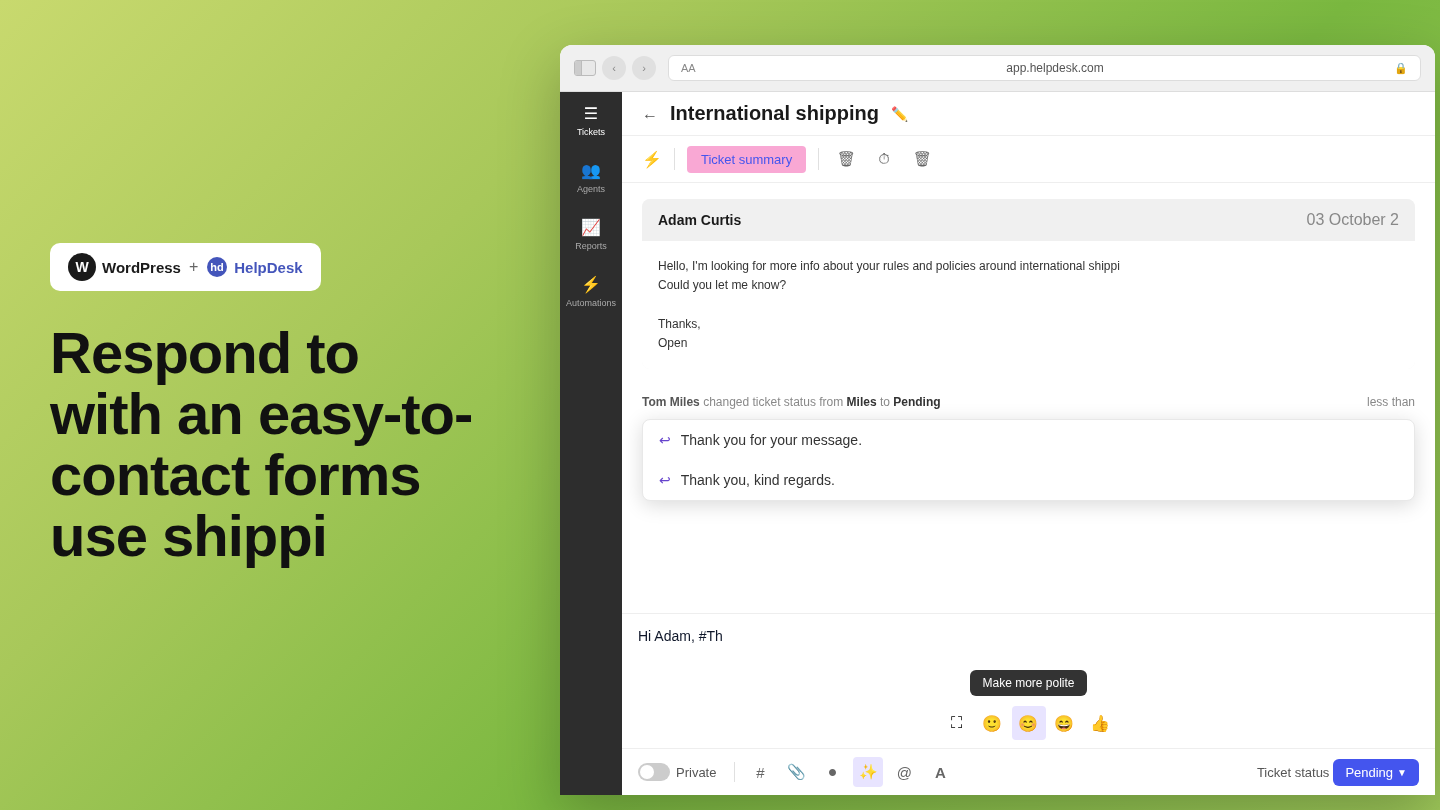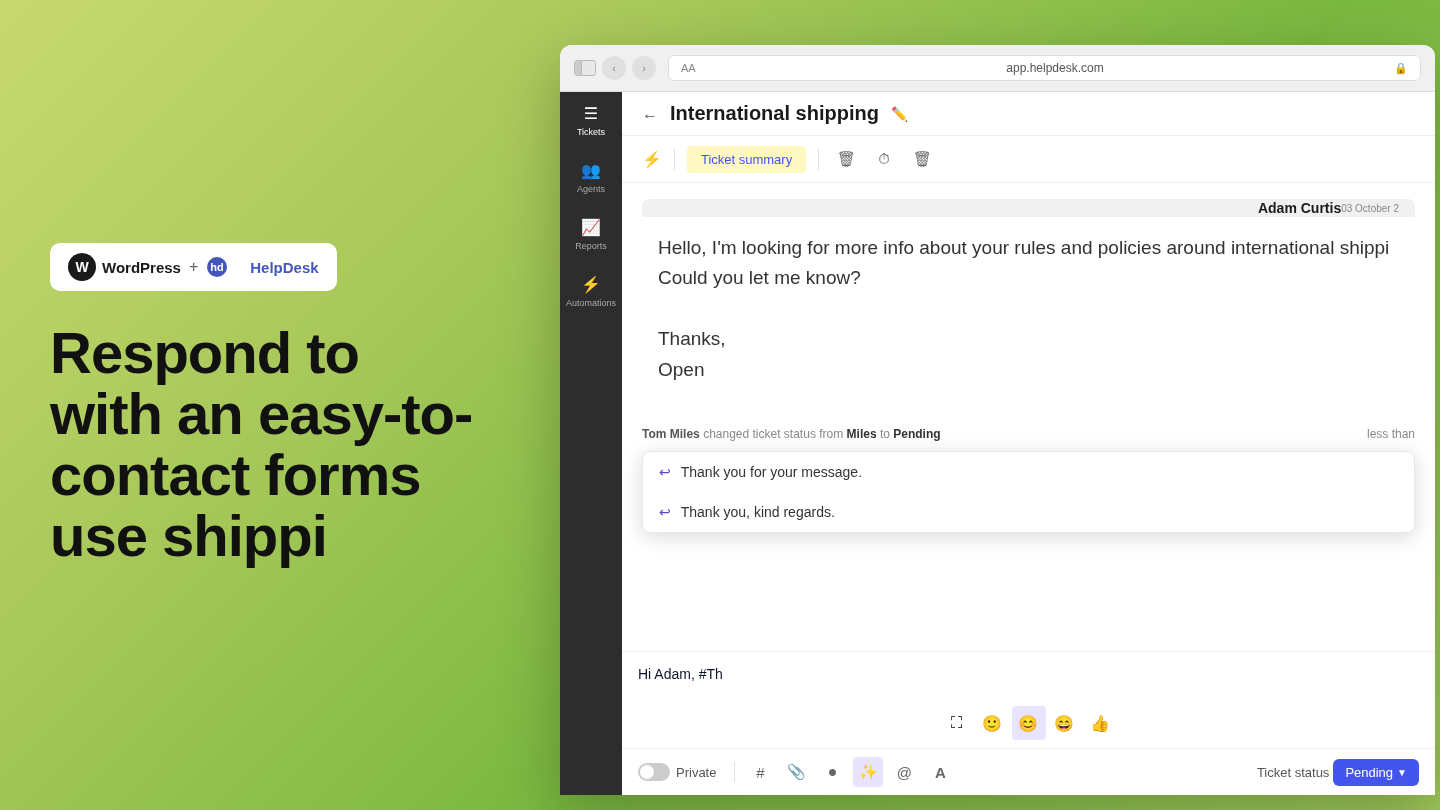--- a/index.html
+++ b/index.html
@@ -58,21 +58,21 @@
 
     .plus-sign {
       font-size: 16px;
       color: #666;
       font-weight: 400;
     }
 
     .hd-logo {
       display: flex;
       align-items: center;
-      gap: 22px;
+      gap: 6px;
       color: #4455bb;
       font-weight: 700;
       font-size: 15px;
     }
 
     .hd-icon {
       width: 22px;
       height: 22px;
     }
 
@@ -273,21 +273,21 @@
       padding: 6px 14px;
       font-size: 13px;
       border: none;
       background: none;
       cursor: pointer;
       color: #555;
       border-radius: 4px;
     }
 
     .toolbar-btn.active {
-      background: #fef9c3;
+      background: #f9a8d4;
       color: #4455ee;
       font-weight: 500;
     }
 
     .toolbar-divider {
       width: 1px;
       height: 22px;
       background: #e0e0e0;
       margin: 0 4px;
     }
@@ -316,40 +316,40 @@
     
     .message-card {
       background: #f8f8f8;
       border-radius: 8px;
       margin: 16px 0;
       overflow: hidden;
     }
 
     .message-header {
       display: flex;
-      justify-content: flex-end;
-      align-items: center;
-      padding: 1px 16px;
+      justify-content: space-between;
+      align-items: center;
+      padding: 12px 16px;
       background: #f0f0f0;
     }
 
     .sender-name {
       font-weight: 600;
       font-size: 14px;
       color: #1a1a1a;
     }
 
     .message-date {
-      font-size: 10px;
+      font-size: 16px;
       color: #888;
     }
 
     .message-body {
       padding: 16px;
-      font-size: 19px;
+      font-size: 12px;
       line-height: 1.6;
       color: #333;
       background: white;
     }
 
     
     .status-change {
       display: flex;
       justify-content: space-between;
       align-items: center;
@@ -671,20 +671,23 @@
               <span class="reply-icon">↩</span>
               <span>Thank you, kind regards.</span>
             </div>
           </div>
 
         </div>
 
         <div class="compose-area">
           <div class="compose-text">Hi Adam,   #Th</div>
 
+          <div class="tooltip-container">
+            <div class="tooltip-bubble">Make more polite</div>
+          </div>
 
           <div class="emoji-toolbar">
             <button class="emoji-btn">⛶</button>
             <button class="emoji-btn">🙂</button>
             <button class="emoji-btn active">😊</button>
             <button class="emoji-btn">😄</button>
             <button class="emoji-btn">👍</button>
           </div>
 
           <div class="compose-toolbar">

